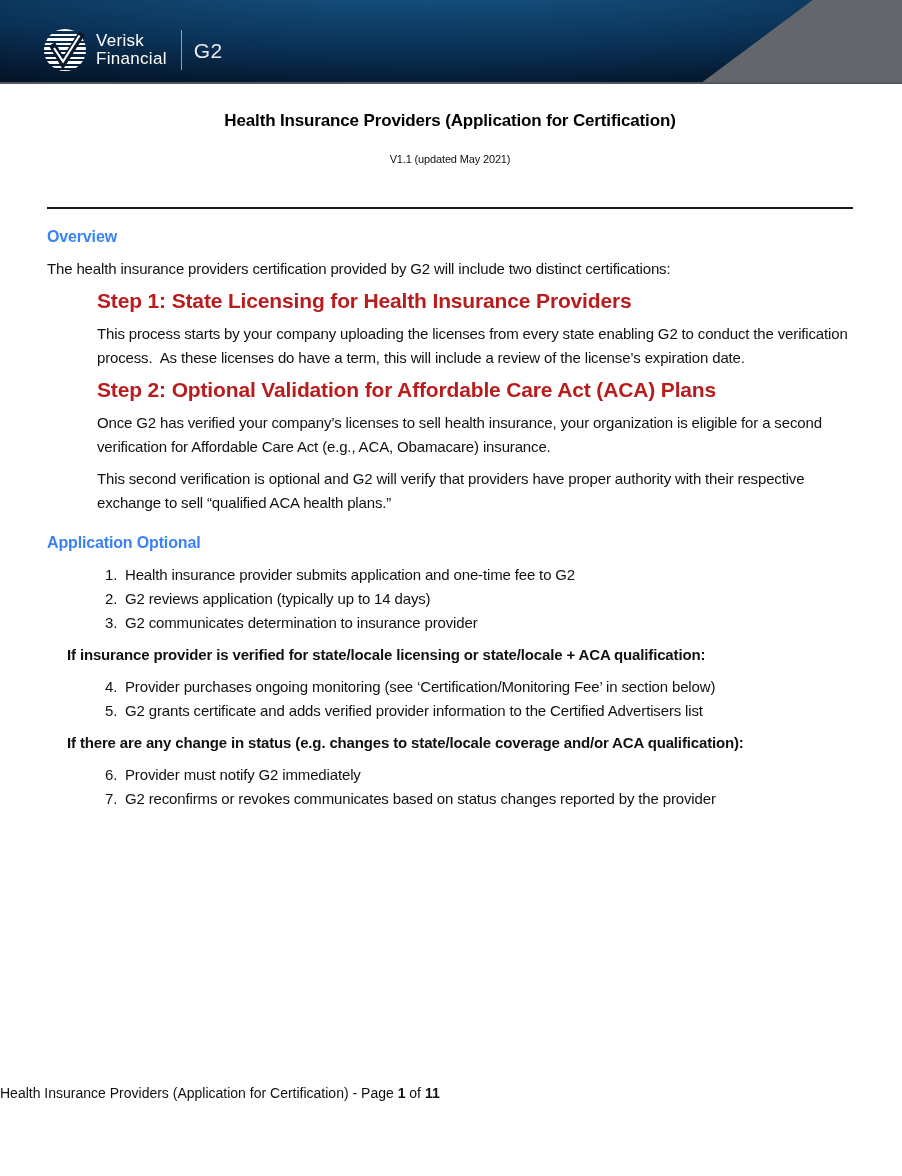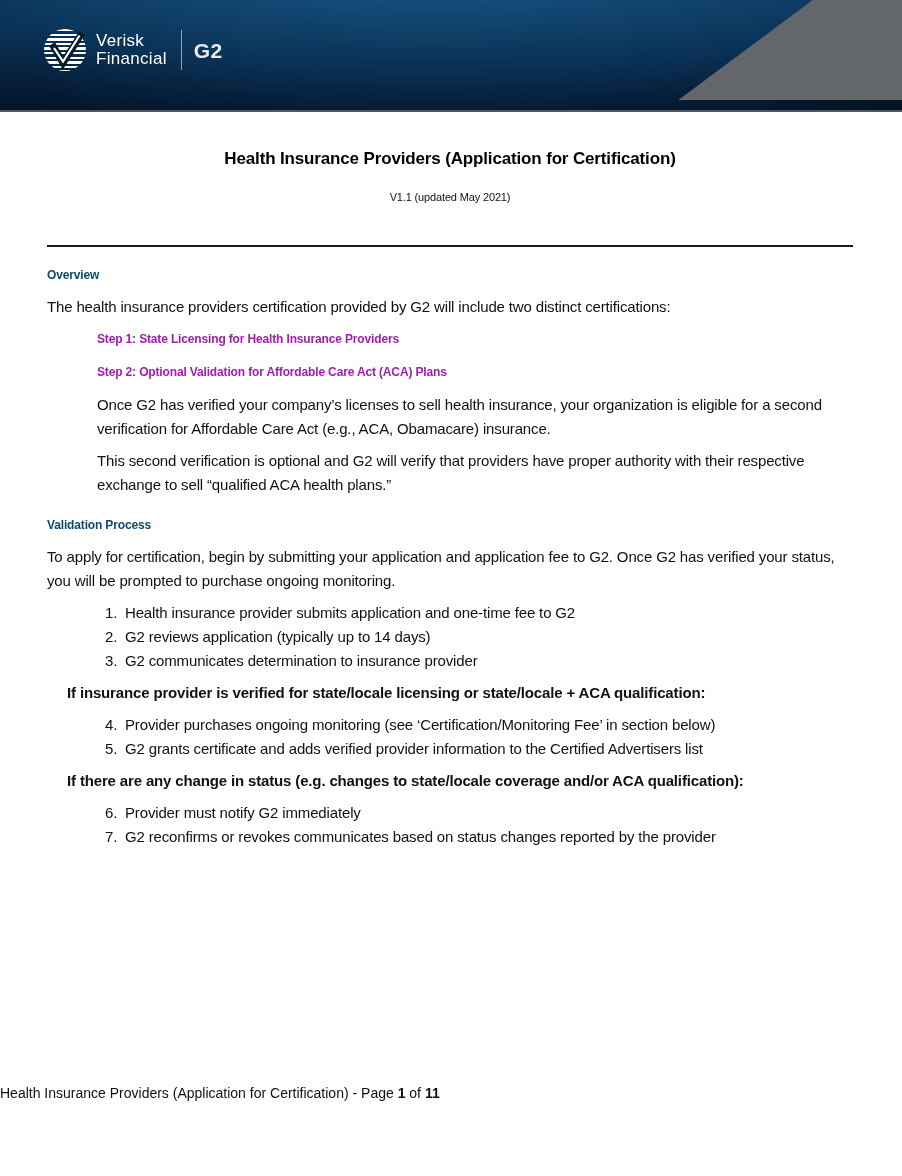--- a/index.html
+++ b/index.html
@@ -12,21 +12,21 @@
     height: 1176px;
     background: #ffffff;
     overflow: hidden;
     margin: 0 auto;
   }
 
   
   .banner {
     position: relative;
     width: 902px;
-    height: 112px;
+    height: 84px;
     background:
       radial-gradient(130% 200% at 48% -35%,
         #1a5d94 0%, #11456f 26%, #0a3156 48%, #051b33 68%, #02090f 88%, #010408 100%);
     border-bottom: 2px solid #54575c;
     overflow: hidden;
   }
   .banner-gray {
     position: absolute;
     top: 0; right: 0;
     width: 902px; height: 100px;
@@ -64,65 +64,64 @@
     width: 1px;
     height: 40px;
     background: rgba(255,255,255,0.55);
     margin: 0 12px 0 14px;
   }
   .logo-g2 {
     color: #e9ebed;
     font-size: 21px;
     letter-spacing: 0.5px;
     margin-top: 2px;
-    font-weight: bold;
   }
 
   
   main {
     padding: 0 49px 0 47px;
     font-size: 15px;
     line-height: 24px;
     letter-spacing: -0.15px;
   }
   main p { margin: 0 0 8px; white-space: pre-wrap; }
 
   h1.doc-title {
-    margin: 37px 0 0;
+    margin: 27px 0 0;
     text-align: center;
     font-size: 17px;
     line-height: 20px;
     font-weight: bold;
     color: #000;
   }
   .subtitle {
     margin: 16px 0 0 !important;
     text-align: center;
     font-size: 11px;
   }
   .title-rule {
     border: none;
     height: 2px;
     background: #1a1a1a;
     margin: 36px 0 0;
   }
   h2.sec {
     margin: 17px 0 9px;
-    font-size: 12px;
+    font-size: 16px;
     line-height: 22px;
     font-weight: bold;
-    color: #0c4a6e;
+    color: #3b82f6;
   }
   .sub { margin-left: 50px; }
   .sub h3 {
     margin: 7px 0 9px;
-    font-size: 12px;
+    font-size: 21px;
     line-height: 24px;
     font-weight: bold;
-    color: #a21caf;
+    color: #b91c1c;
   }
   .cond { margin-left: 20px; font-weight: bold; }
   .olist { margin: 0 0 8px; }
   .li { display: flex; padding-left: 58px; }
   .li .num { width: 20px; flex: 0 0 20px; }
 
   
   .footer {
     position: absolute;
     top: 1084px;
@@ -162,28 +161,28 @@
   <main>
     <h1 class="doc-title">Health Insurance Providers (Application for Certification)</h1>
     <p class="subtitle">V1.1 (updated May 2021)</p>
     <hr class="title-rule">
 
     <h2 class="sec">Overview</h2>
     <p>The health insurance providers certification provided by G2 will include two distinct certifications:</p>
 
     <div class="sub">
       <h3>Step 1: State Licensing for Health Insurance Providers</h3>
+      <p>This process starts by your company uploading the licenses from every state enabling G2 to conduct the verification process.  As these licenses do have a term, this will include a review of the license’s expiration date.</p>
 
       <h3>Step 2: Optional Validation for Affordable Care Act (ACA) Plans</h3>
       <p>Once G2 has verified your company’s licenses to sell health insurance, your organization is eligible for a second verification for Affordable Care Act (e.g., ACA, Obamacare) insurance.</p>
       <p>This second verification is optional and G2 will verify that providers have proper authority with their respective exchange to sell “qualified ACA health plans.”</p>
     </div>
 
-    <h2 class="sec">Validation Process</h2>
-    <p>To apply for certification, begin by submitting your application and application fee to G2. Once G2 has verified your status, you will be prompted to purchase ongoing monitoring.</p>
+    <h2 class="sec">Application Optional</h2>
 
     <div class="olist">
       <div class="li">
         <span class="num">1.</span>
         <span>Health insurance provider submits application and one-time fee to G2</span>
       </div>
       <div class="li">
         <span class="num">2.</span>
         <span>G2 reviews application (typically up to 14 days)</span>
       </div>

